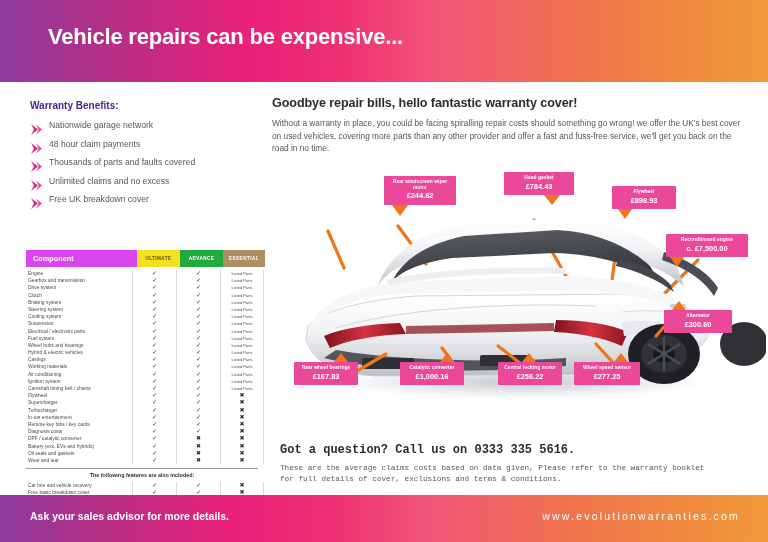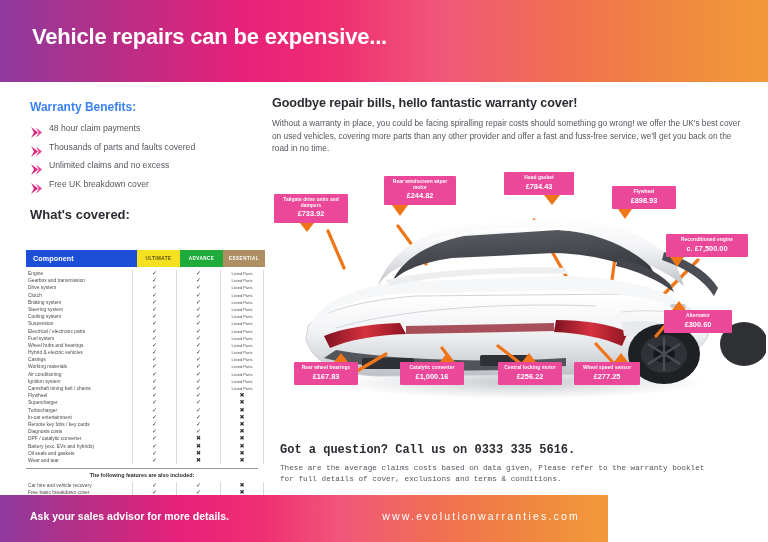--- a/index.html
+++ b/index.html
@@ -11,41 +11,41 @@
     position:relative;
   }
   .page{position:relative;width:768px;height:542px;background:#fff;overflow:hidden;}
 
   
   .header{
     position:absolute;left:0;top:0;width:768px;height:82px;
     background:linear-gradient(90deg,#8e3a9e 0%,#b52f86 14%,#e8207a 32%,#ef2f72 44%,#f1567a 57%,#f0714f 74%,#f0883f 88%,#f29a3a 100%);
   }
   .header-title{
-    position:absolute;left:32px;top:24px;
+    position:absolute;left:48px;top:24px;
     color:#ffffff;font-size:22px;font-weight:bold;letter-spacing:-0.2px;
   }
 
   
   .left-col{position:absolute;left:30px;top:100px;width:228px;}
-  .h-benefits{font-size:12px;font-weight:bold;color:#3b82f6;margin:0 0 9px 0;}
+  .h-benefits{font-size:10px;font-weight:bold;color:#4c1d95;margin:0 0 9px 0;}
   .benefit{display:flex;align-items:flex-start;margin-bottom:6.5px;}
   .chev{width:13px;height:11px;flex:0 0 13px;margin-right:6px;margin-top:1px;}
   .benefit-txt{font-size:8.6px;color:#55555f;line-height:11px;}
   .h-covered{font-size:13px;font-weight:bold;color:#2b2b33;margin:16px 0 8px 0;}
 
   
   .tbl{position:absolute;left:26px;top:250px;width:232px;}
   .thead{display:flex;height:17px;}
   .th{
     font-size:4.6px;font-weight:bold;color:#ffffff;letter-spacing:.45px;
     display:flex;align-items:center;justify-content:center;text-transform:uppercase;
   }
   .th.component{
-    flex:0 0 104px;background:#1d4ed8;justify-content:flex-start;padding-left:7px;
+    flex:0 0 104px;background:#d946ef;justify-content:flex-start;padding-left:7px;
     font-size:7.2px;letter-spacing:.1px;text-transform:none;
   }
   .th.ultimate{flex:0 0 43px;background:#f5e021;color:#5b5208;}
   .th.advance{flex:0 0 43px;background:#1faa3c;}
   .th.essential{flex:0 0 42px;background:#ad8f63;}
 
   .rows{margin-top:3px;}
   .row{display:flex;height:7.2px;align-items:center;}
   .cell-name{
     flex:0 0 104px;font-size:4.9px;color:#4a4a52;line-height:7.2px;
@@ -79,21 +79,21 @@
   .co-price{font-size:7.4px;font-weight:bold;display:block;margin-top:2px;}
   .tail{position:absolute;width:0;height:0;}
 
   
   .q-block{position:absolute;left:280px;top:443px;width:430px;font-family:Liberation Mono, monospace;}
   .q-title{font-size:12px;font-weight:bold;color:#2b2b33;margin:0 0 6px 0;}
   .q-body{font-size:7.7px;color:#55555f;line-height:11px;}
 
   
   .footer{
-    position:absolute;left:0;bottom:0;width:608px;height:47px;
+    position:absolute;left:0;bottom:0;width:768px;height:47px;
     background:linear-gradient(90deg,#8e3a9e 0%,#b52f86 13%,#e8207a 30%,#ef2f72 43%,#f1567a 56%,#f0714f 73%,#f0883f 88%,#f29a3a 100%);
   }
   .footer-left{position:absolute;left:30px;top:15px;color:#fff;font-size:10.5px;font-weight:bold;}
   .footer-right{position:absolute;right:28px;top:15px;color:#fff;font-size:10.5px;font-weight:normal;letter-spacing:2.2px;}
 </style>
 </head>
 <body>
 
 <div class="page">
 
@@ -102,20 +102,27 @@
   </div>
 
   <div class="left-col">
     <div class="h-benefits">Warranty Benefits:</div>
     <div id="benefits-list">
         <div class="benefit">
           <span class="chev"><svg viewBox="0 0 13 11">
               <path d="M1 0 L8 5.5 L1 11 L4 5.5 Z" fill="#d6267b"></path>
               <path d="M6 0.5 L12 5.5 L6 10.5 L8.6 5.5 Z" fill="#e8469a"></path>
             </svg></span>
+          <span class="benefit-txt">Nationwide garage network</span>
+        </div>
+        <div class="benefit">
+          <span class="chev"><svg viewBox="0 0 13 11">
+              <path d="M1 0 L8 5.5 L1 11 L4 5.5 Z" fill="#d6267b"></path>
+              <path d="M6 0.5 L12 5.5 L6 10.5 L8.6 5.5 Z" fill="#e8469a"></path>
+            </svg></span>
           <span class="benefit-txt">48 hour claim payments</span>
         </div>
         <div class="benefit">
           <span class="chev"><svg viewBox="0 0 13 11">
               <path d="M1 0 L8 5.5 L1 11 L4 5.5 Z" fill="#d6267b"></path>
               <path d="M6 0.5 L12 5.5 L6 10.5 L8.6 5.5 Z" fill="#e8469a"></path>
             </svg></span>
           <span class="benefit-txt">Thousands of parts and faults covered</span>
         </div>
         <div class="benefit">
@@ -126,21 +133,20 @@
           <span class="benefit-txt">Unlimited claims and no excess</span>
         </div>
         <div class="benefit">
           <span class="chev"><svg viewBox="0 0 13 11">
               <path d="M1 0 L8 5.5 L1 11 L4 5.5 Z" fill="#d6267b"></path>
               <path d="M6 0.5 L12 5.5 L6 10.5 L8.6 5.5 Z" fill="#e8469a"></path>
             </svg></span>
           <span class="benefit-txt">Free UK breakdown cover</span>
         </div>
       </div>
-    <div class="h-covered">What's covered:</div>
   </div>
 
   <div class="tbl">
     <div class="thead">
       <div class="th component">Component</div>
       <div class="th ultimate">ULTIMATE</div>
       <div class="th advance">ADVANCE</div>
       <div class="th essential">ESSENTIAL</div>
     </div>
     <div class="rows" id="table-rows">
@@ -435,25 +441,20 @@
 
       <g stroke="#ef7518" stroke-width="3.2" fill="none" stroke-linecap="round">
         <path d="M120 186 L86 206"></path>
         <path d="M176 180 L196 206"></path>
         <path d="M232 178 L268 206"></path>
         <path d="M330 176 L352 200"></path>
         <path d="M390 168 L404 152"></path>
       </g>
     </svg>
 
-    <div class="callout" style="left:8px;top:26px;width:64px;">
-      <span class="co-label">Tailgate drive units and dampers</span>
-      <span class="co-price">£733.92</span>
-      <div class="tail" style="left:26px;top:100%;border-left:7px solid transparent;border-right:7px solid transparent;border-top:9px solid #ef7518;"></div>
-    </div>
 
     <div class="callout" style="left:118px;top:8px;width:62px;">
       <span class="co-label">Rear windscreen wiper motor</span>
       <span class="co-price">£244.82</span>
       <div class="tail" style="left:8px;top:100%;border-left:8px solid transparent;border-right:8px solid transparent;border-top:11px solid #ef7518;"></div>
     </div>
 
     <div class="callout" style="left:238px;top:4px;width:60px;">
       <span class="co-label">Head gasket</span>
       <span class="co-price">£784.43</span>

